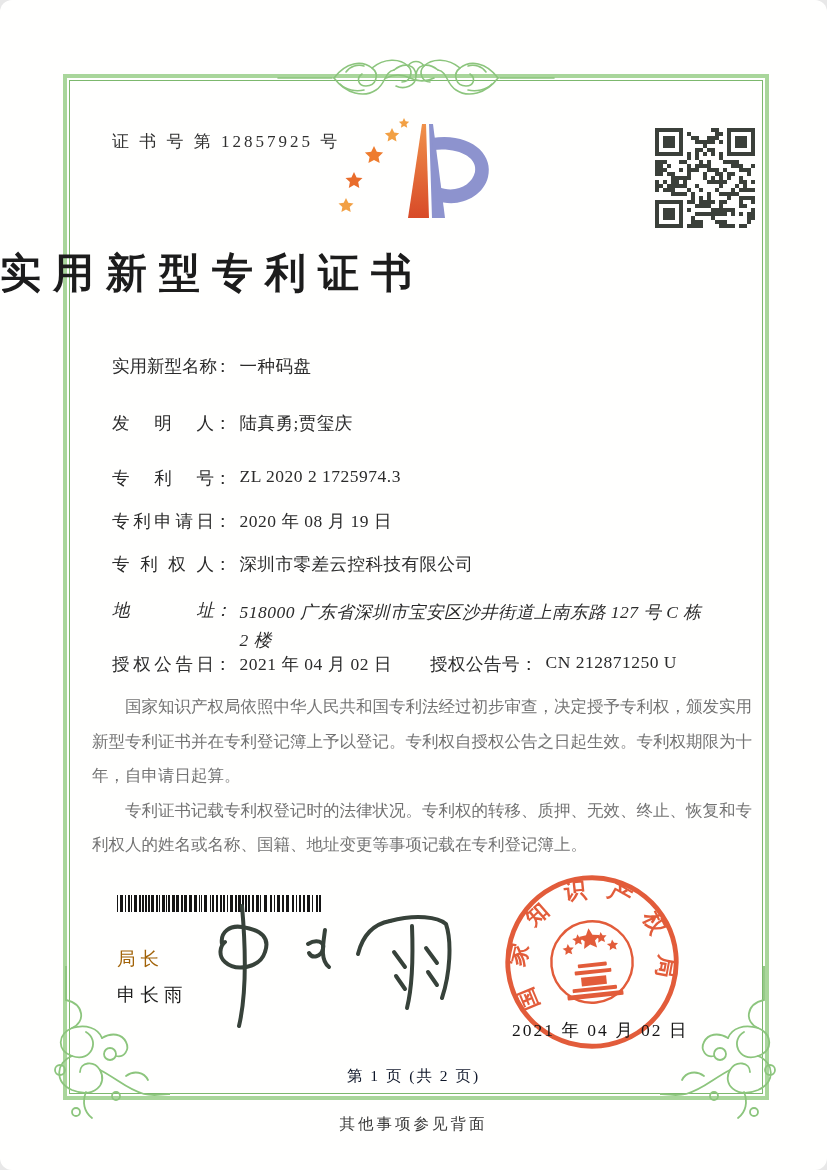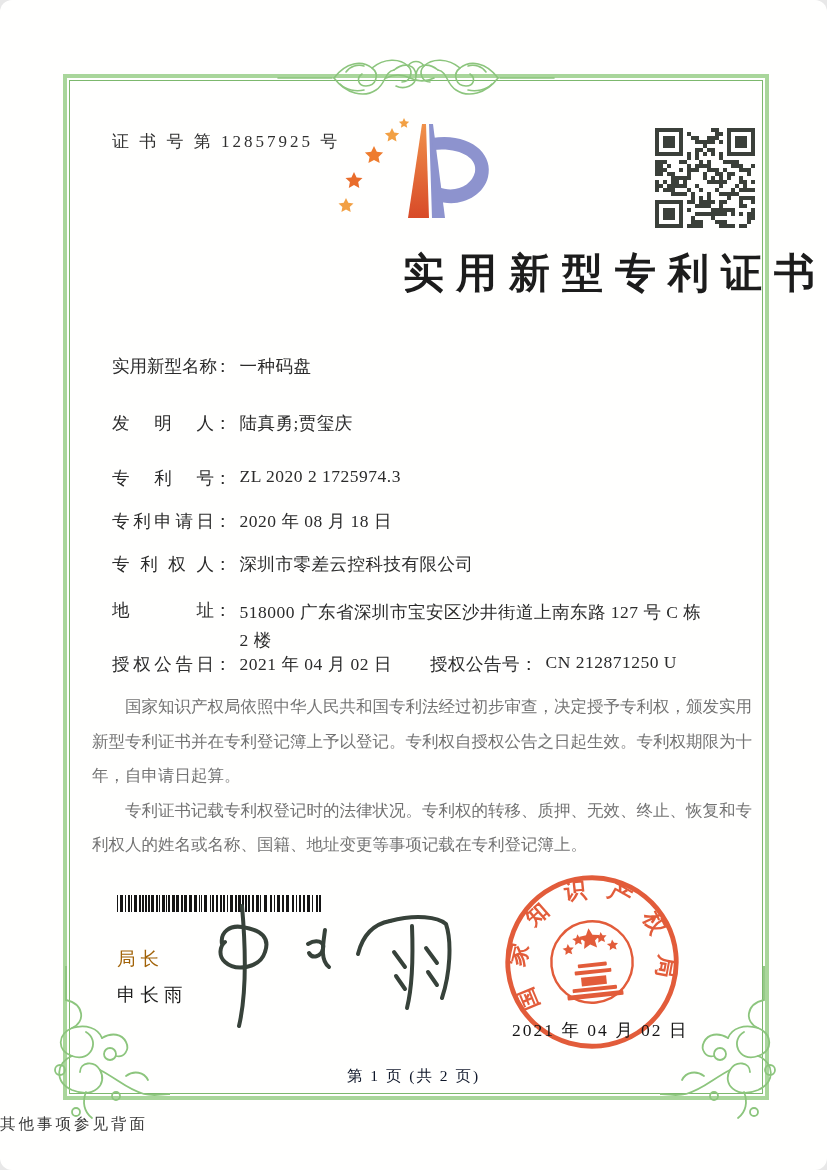--- a/index.html
+++ b/index.html
@@ -12,48 +12,48 @@
   .frame{position:absolute;left:63px;top:74px;width:698px;height:1018px;
     border:4px solid #a9d69b;}
   .frame-inner{position:absolute;inset:2px;border:1px solid #7cb86d;}
   
   .cert-no{position:absolute;left:112px;top:130px;font-size:17px;
     letter-spacing:3px;color:#303030;}
   
   .logo{position:absolute;left:330px;top:114px;}
   .qr{position:absolute;left:653px;top:126px;width:104px;height:104px;}
   
-  .title{position:absolute;left:0;top:246px;width:100%;text-align:right;
+  .title{position:absolute;left:0;top:246px;width:100%;text-align:left;
     font-size:41px;font-weight:bold;letter-spacing:12px;color:#1c1c1c;}
   
   .frow{position:absolute;left:112px;font-size:17.5px;color:#2b2b2b;white-space:nowrap;}
   .flabel{display:inline-block;width:102px;text-align:justify;text-align-last:justify;vertical-align:top;}
   .fcolon{display:inline-block;vertical-align:top;}
   .fval{display:inline-block;margin-left:8px;vertical-align:top;letter-spacing:.5px;}
-  .frow.addr{white-space:normal;display:flex;width:640px;}
+  .frow.addr{white-space:normal;display:flex;width:640px;font-style:italic;}
   .frow.addr .fval{width:462px;line-height:28px;}
   .fcol2{position:absolute;left:318px;top:0;white-space:nowrap;}
   .fcol2 .flabel2{letter-spacing:.5px;margin-top:32px;}
   
   .body-text{position:absolute;left:92px;top:690px;width:660px;
     font-size:16.5px;line-height:34.5px;color:#737373;text-align:justify;}
   .body-text p{margin:0;text-indent:2em;}
   
   .barcode{position:absolute;left:117px;top:895px;width:206px;height:17px;}
   
   .signer-title{position:absolute;left:117px;top:946px;font-size:18.5px;letter-spacing:5px;color:#a16207;}
   .signer-name{position:absolute;left:117px;top:982px;font-size:18.5px;letter-spacing:5px;color:#1e1e1e;}
   .signature{position:absolute;left:212px;top:900px;}
   
   .seal{position:absolute;left:500px;top:870px;width:184px;height:184px;opacity:.93;}
   .seal-date{position:absolute;left:512px;top:1018px;font-size:17.5px;color:#161616;letter-spacing:2px;}
   
   .page-num{position:absolute;left:0;top:1066px;width:100%;text-align:center;
     font-size:15.5px;letter-spacing:2px;color:#0f172a;}
-  .back-note{position:absolute;left:0;top:1114px;width:100%;text-align:left;
+  .back-note{position:absolute;left:0;top:1114px;width:100%;text-align:center;
     font-size:15.5px;letter-spacing:3px;color:#3a3a3a;}
   
   .ornament-top{position:absolute;left:276px;top:52px;}
   .flourish-bl{position:absolute;left:46px;top:966px;}
   .flourish-br{position:absolute;left:660px;top:966px;transform:scaleX(-1);}
 </style>
 </head>
 <body>
 
 <div class="page">
@@ -442,21 +442,21 @@
   <div class="frow" style="top:354px">
     <span class="flabel">实用新型名称</span><span class="fcolon">：</span><span class="fval">一种码盘</span>
   </div>
   <div class="frow" style="top:411px">
     <span class="flabel">发 明 人</span><span class="fcolon">：</span><span class="fval">陆真勇;贾玺庆</span>
   </div>
   <div class="frow" style="top:466px">
     <span class="flabel">专 利 号</span><span class="fcolon">：</span><span class="fval">ZL 2020 2 1725974.3</span>
   </div>
   <div class="frow" style="top:509px">
-    <span class="flabel">专利申请日</span><span class="fcolon">：</span><span class="fval">2020 年 08 月 18 日</span>
+    <span class="flabel">专利申请日</span><span class="fcolon">：</span><span class="fval">2020 年 08 月 19 日</span>
   </div>
   <div class="frow" style="top:552px">
     <span class="flabel">专 利 权 人</span><span class="fcolon">：</span><span class="fval">深圳市零差云控科技有限公司</span>
   </div>
   <div class="frow addr" style="top:598px">
     <span class="flabel">地 址</span>
       <span class="fcolon">：</span>
       <span class="fval">518000 广东省深圳市宝安区沙井街道上南东路 127 号 C 栋 2 楼</span>
   </div>
   <div class="frow" style="top:652px">

